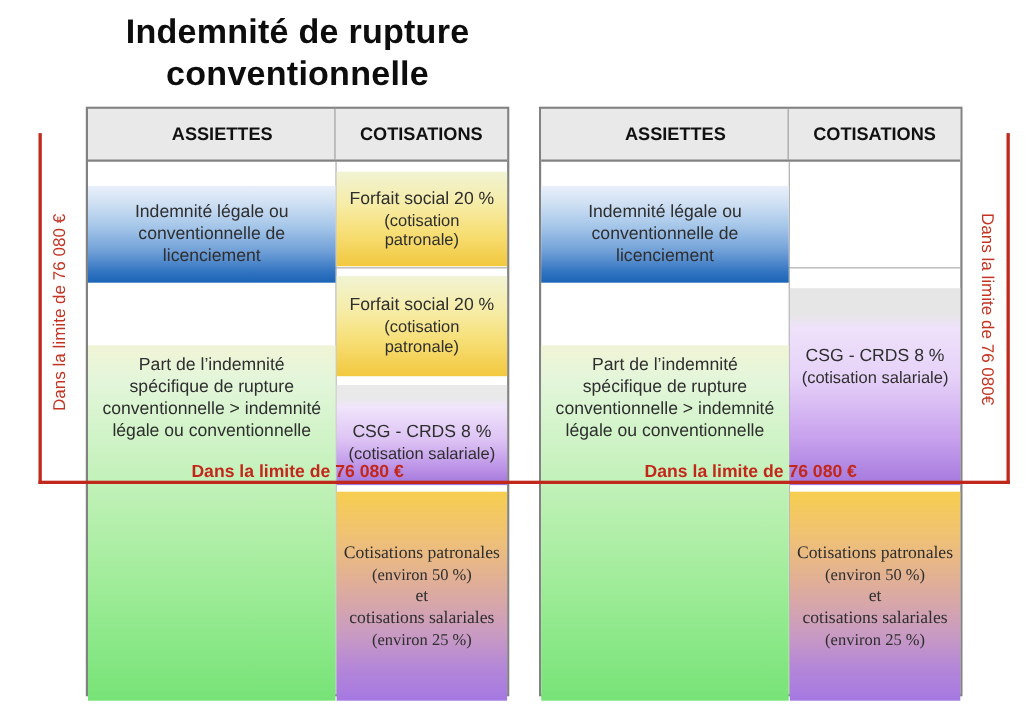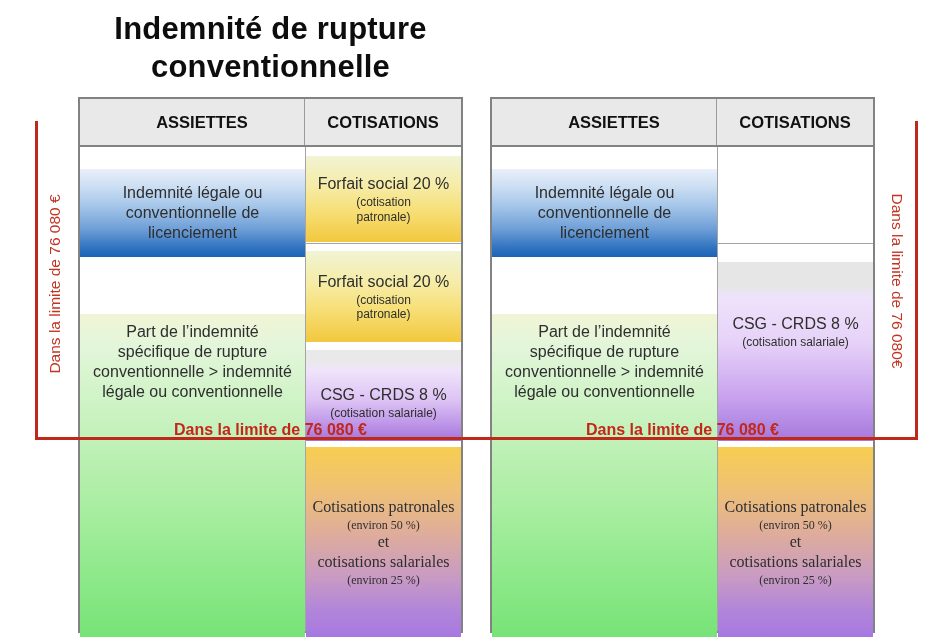--- a/index.html
+++ b/index.html
@@ -41,21 +41,21 @@
   .b-yellow2{top:104px;height:91px;}
   .yellow{background:linear-gradient(180deg,#f1f4d4 0%,#f6eca6 35%,#f7e07a 62%,#f2c83e 100%);}
   .b-purpleL{top:203px;height:91px;padding-top:14px;
     background:linear-gradient(180deg,#e9e9e9 0%,#e9e9e9 13%,#f0e4fb 22%,#ddc3f4 55%,#b98fe6 85%,#a075da 100%);}
   .b-purpleR{top:115px;height:179px;justify-content:flex-start;padding-top:52px;
     background:linear-gradient(180deg,#e6e6e6 0%,#e6e6e6 13%,#efe2fb 20%,#e6d2f8 45%,#c9a3ee 75%,#a478dd 100%);}
   .b-green{top:167px;height:323px;justify-content:flex-start;padding-top:8px;
     background:linear-gradient(180deg,#f1f4d6 0%,#e3f6da 10%,#c9f2c0 32%,#abeea3 58%,#8fe98b 80%,#77e377 100%);}
   .b-bottom{top:300px;height:190px;
     background:linear-gradient(180deg,#f7ce50 0%,#efc175 22%,#dfad9a 45%,#c99bc2 68%,#b386d9 85%,#a578e2 100%);font-family:Liberation Serif, serif;}
-  .sub{font-size:12px;line-height:1.2;margin-top:1px;}
+  .sub{font-size:15px;line-height:1.2;margin-top:1px;}
   .subwrap{max-width:96px;}
   .limit-label{position:absolute;top:274px;left:0;width:100%;text-align:center;
     font-size:16px;font-weight:bold;color:#c3271a;}
 
   .redline{position:absolute;background:#bf281b;}
   .rl-h{left:35px;top:437px;width:883px;height:3px;}
   .rl-vl{left:35px;top:121px;width:3px;height:319px;}
   .rl-vr{left:915px;top:121px;width:3px;height:319px;}
 
   .vtext{position:absolute;white-space:nowrap;font-size:15.5px;color:#c33422;}

